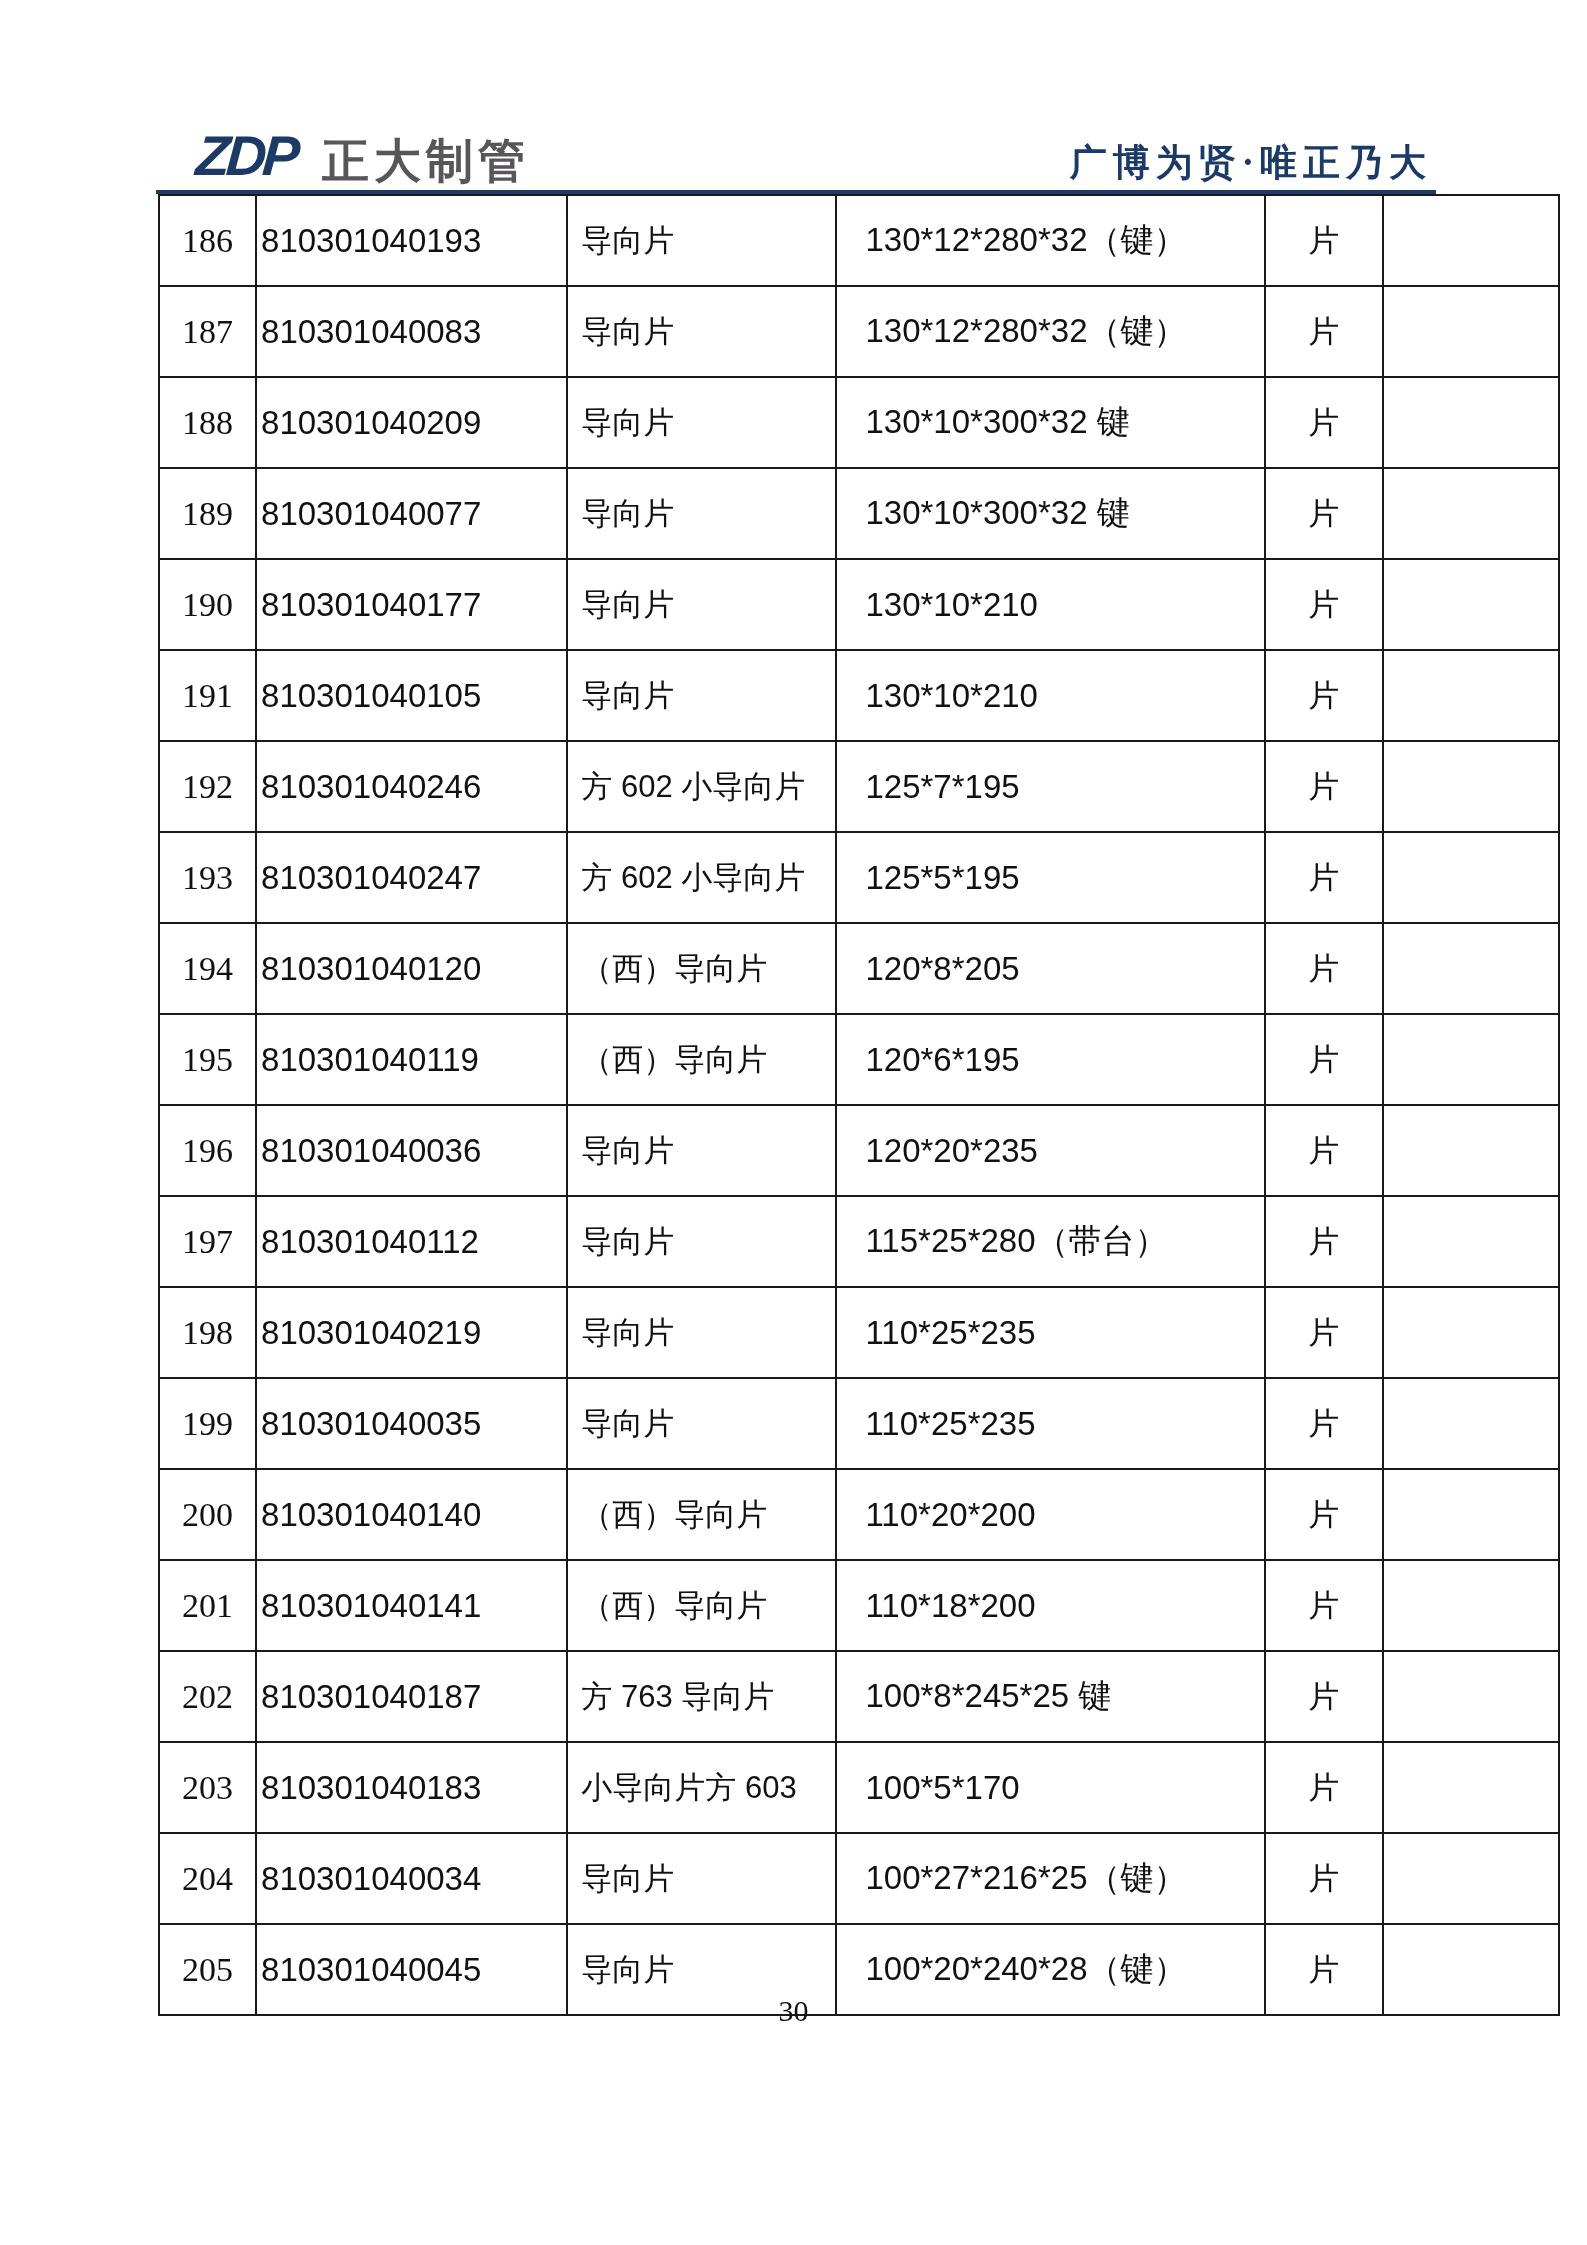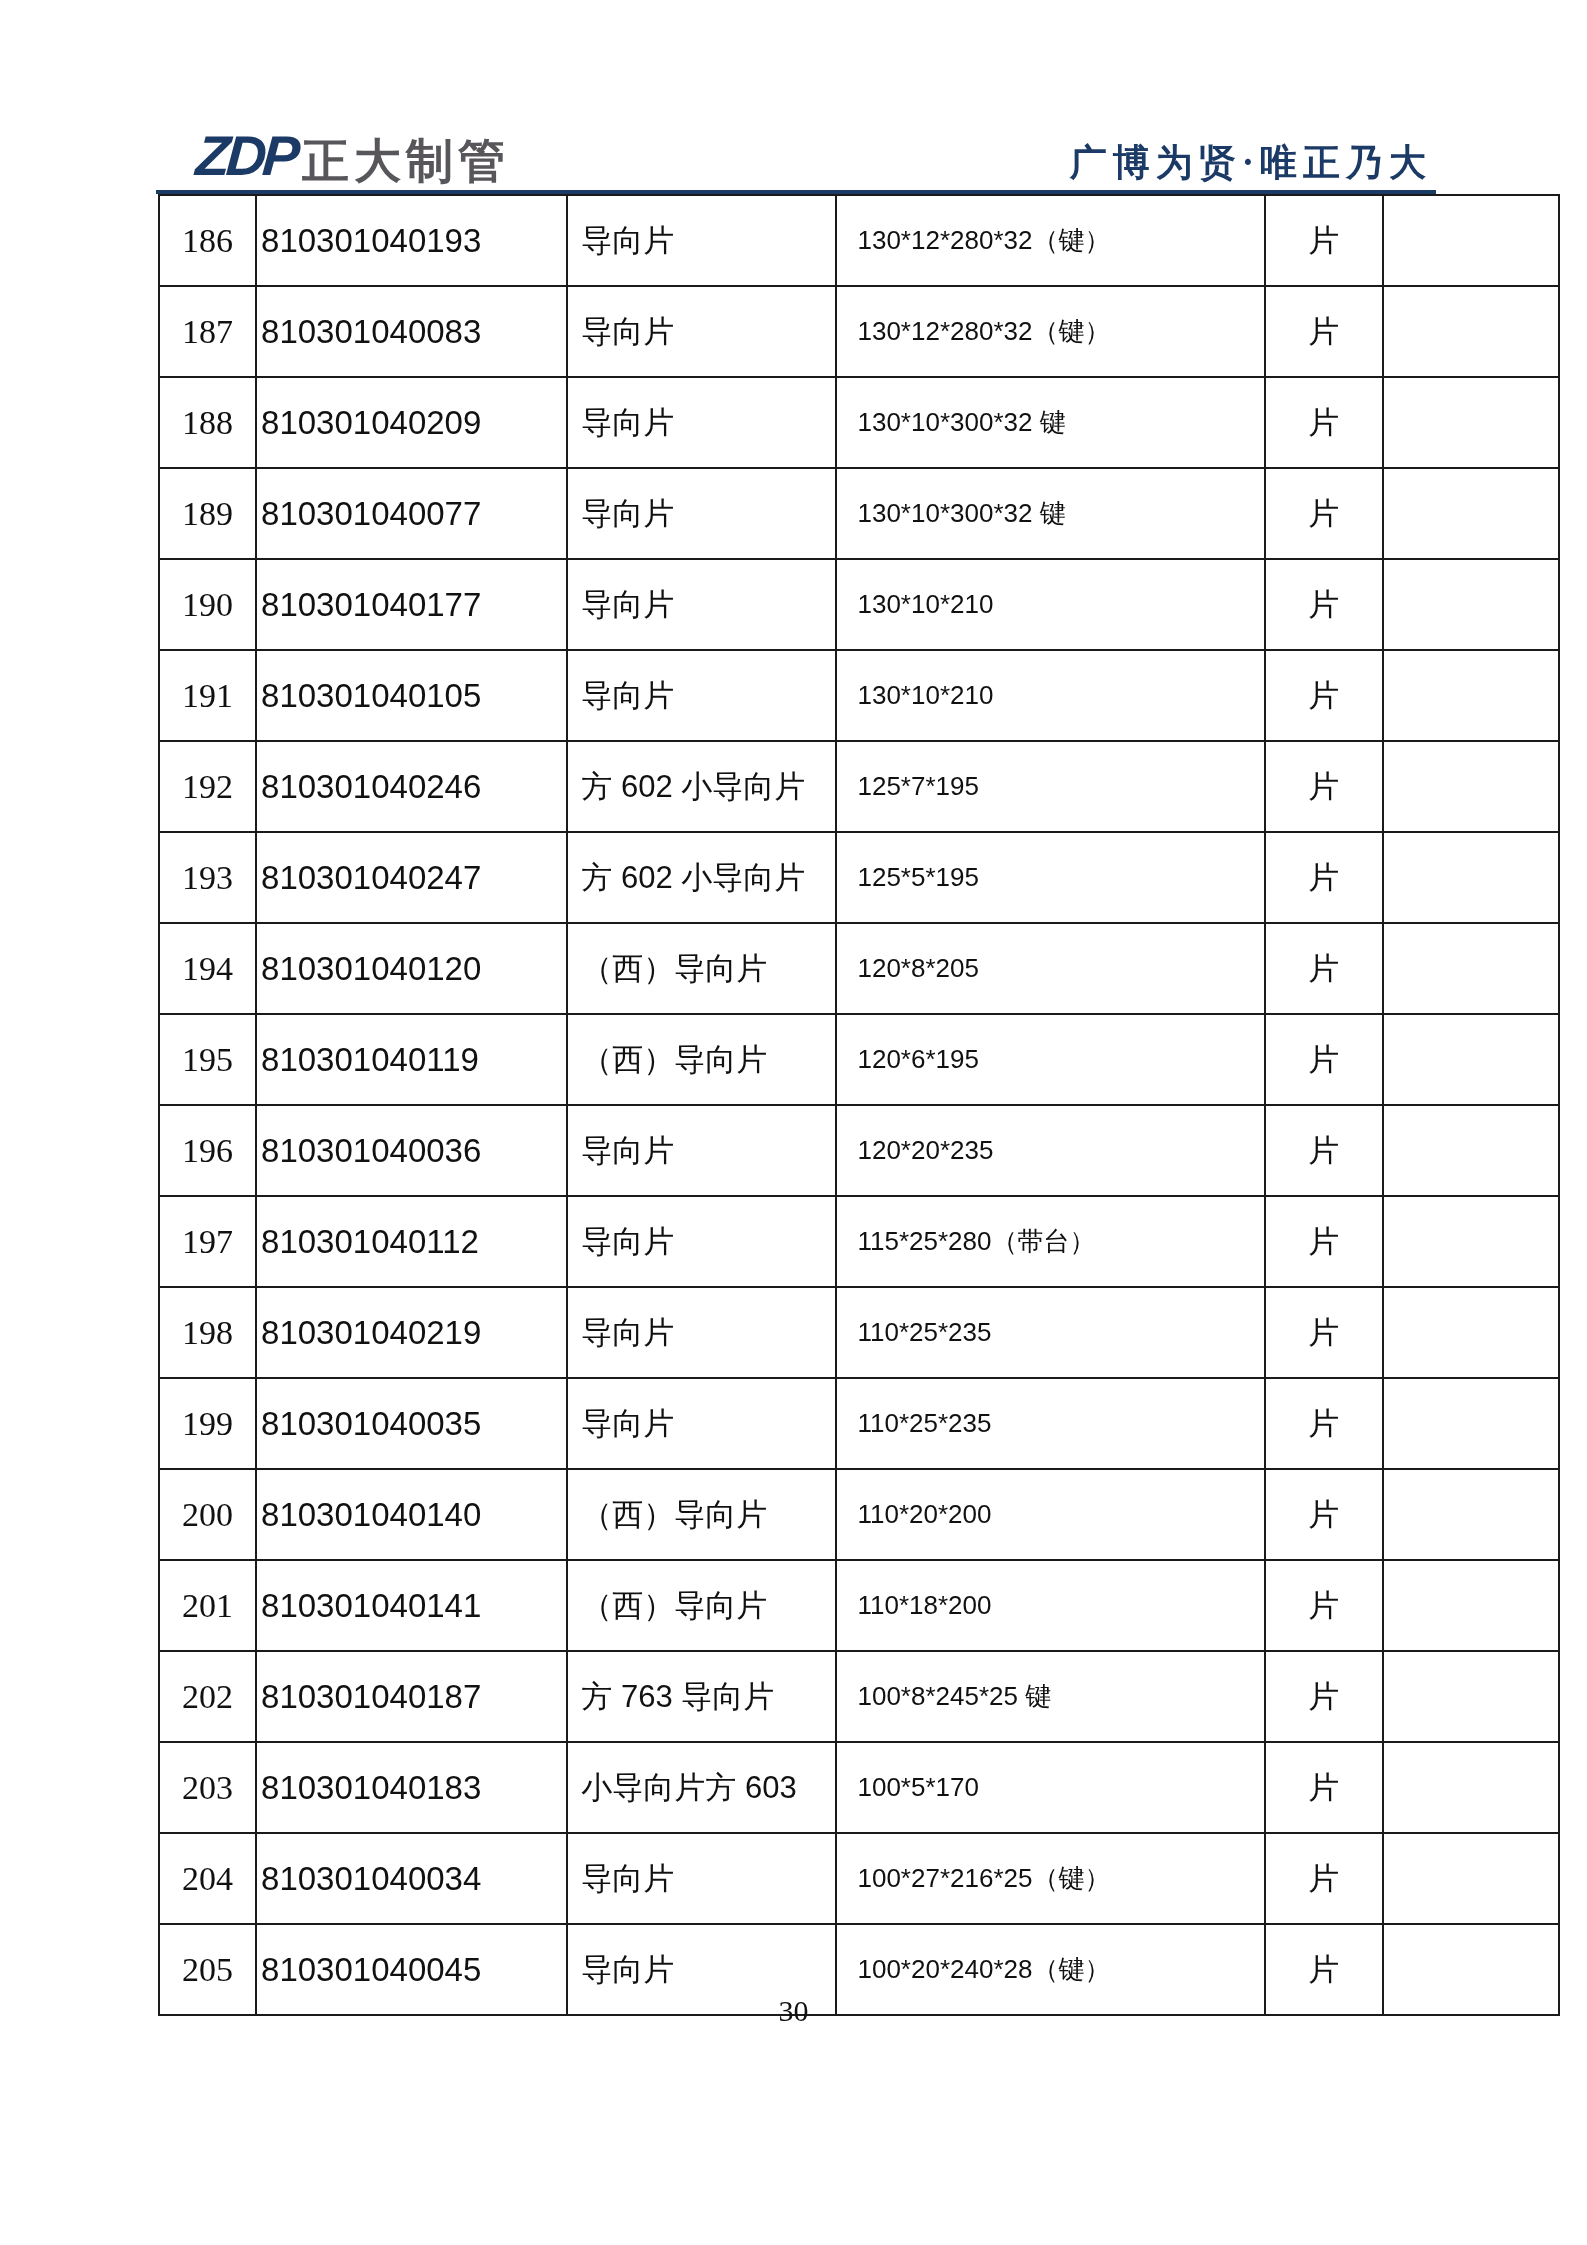--- a/index.html
+++ b/index.html
@@ -35,21 +35,21 @@
     letter-spacing: -4px;
     line-height: 1;
     transform: skewX(-4deg);
   }
   .logo-cn {
     color: var(--logo-gray);
     font-size: 47px;
     font-weight: 700;
     letter-spacing: 5px;
     line-height: 1;
-    margin-left: 6px;
+    margin-left: 26px;
   }
   .slogan {
     position: absolute;
     right: 155px;
     top: 138px;
     color: var(--navy);
     font-family: "Liberation Serif", serif;
     font-size: 37px;
     font-weight: 600;
     letter-spacing: 6px;
@@ -92,22 +92,22 @@
     font-size: 33px;
     letter-spacing: 0px;
   }
   td.c-name {
     width: 269px;
     padding-left: 13px;
     font-size: 31px;
   }
   td.c-spec {
     width: 428px;
-    padding-left: 20px;
-    font-size: 26px;
+    padding-left: 28px;
+    font-size: 33px;
   }
   td.c-unit {
     width: 118px;
     text-align: center;
     font-size: 31px;
   }
   td.c-extra { width: 176px; }
   
   .page-number {
     position: absolute;

